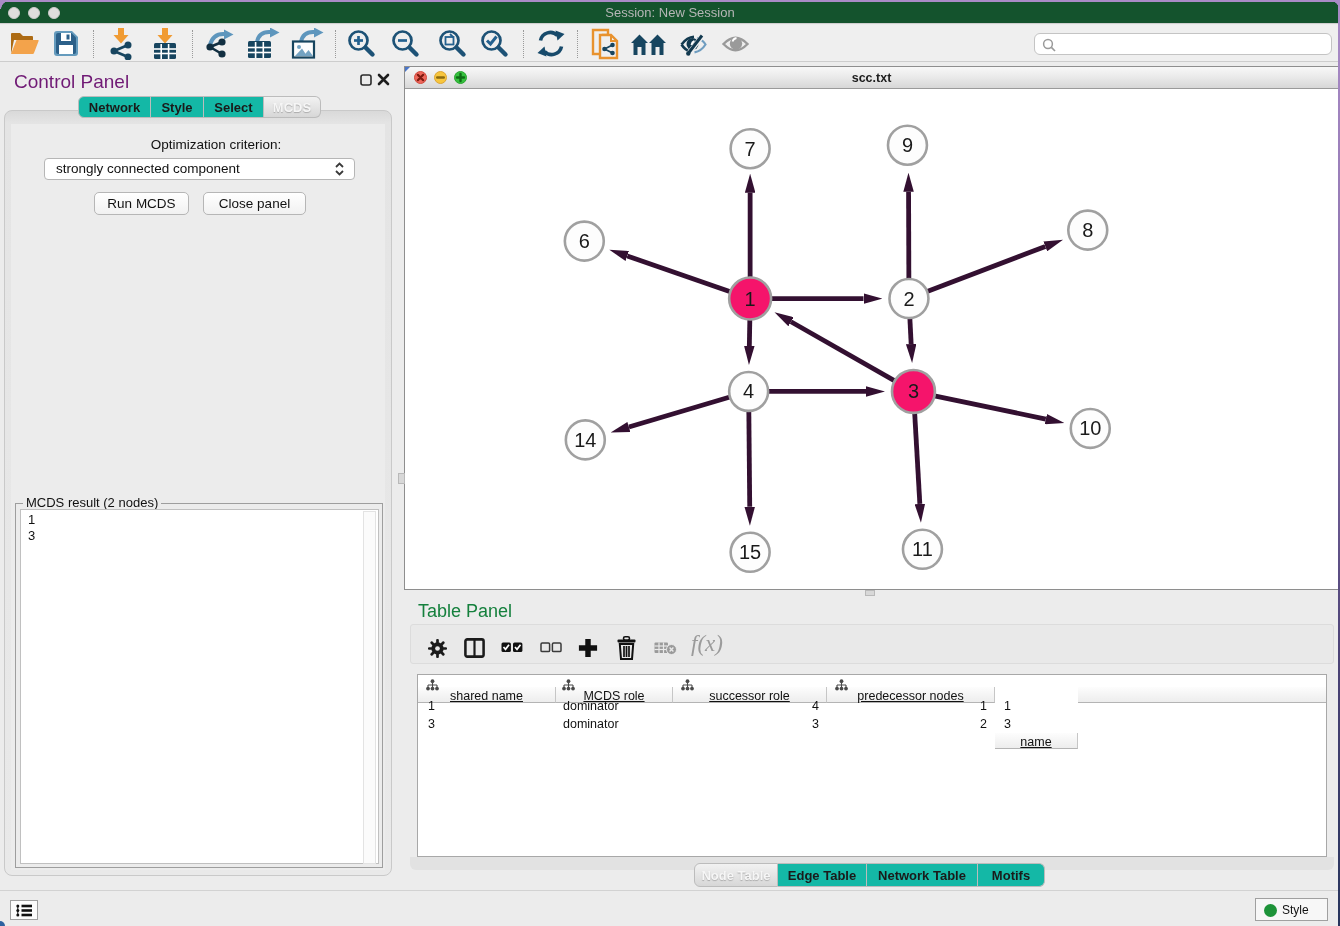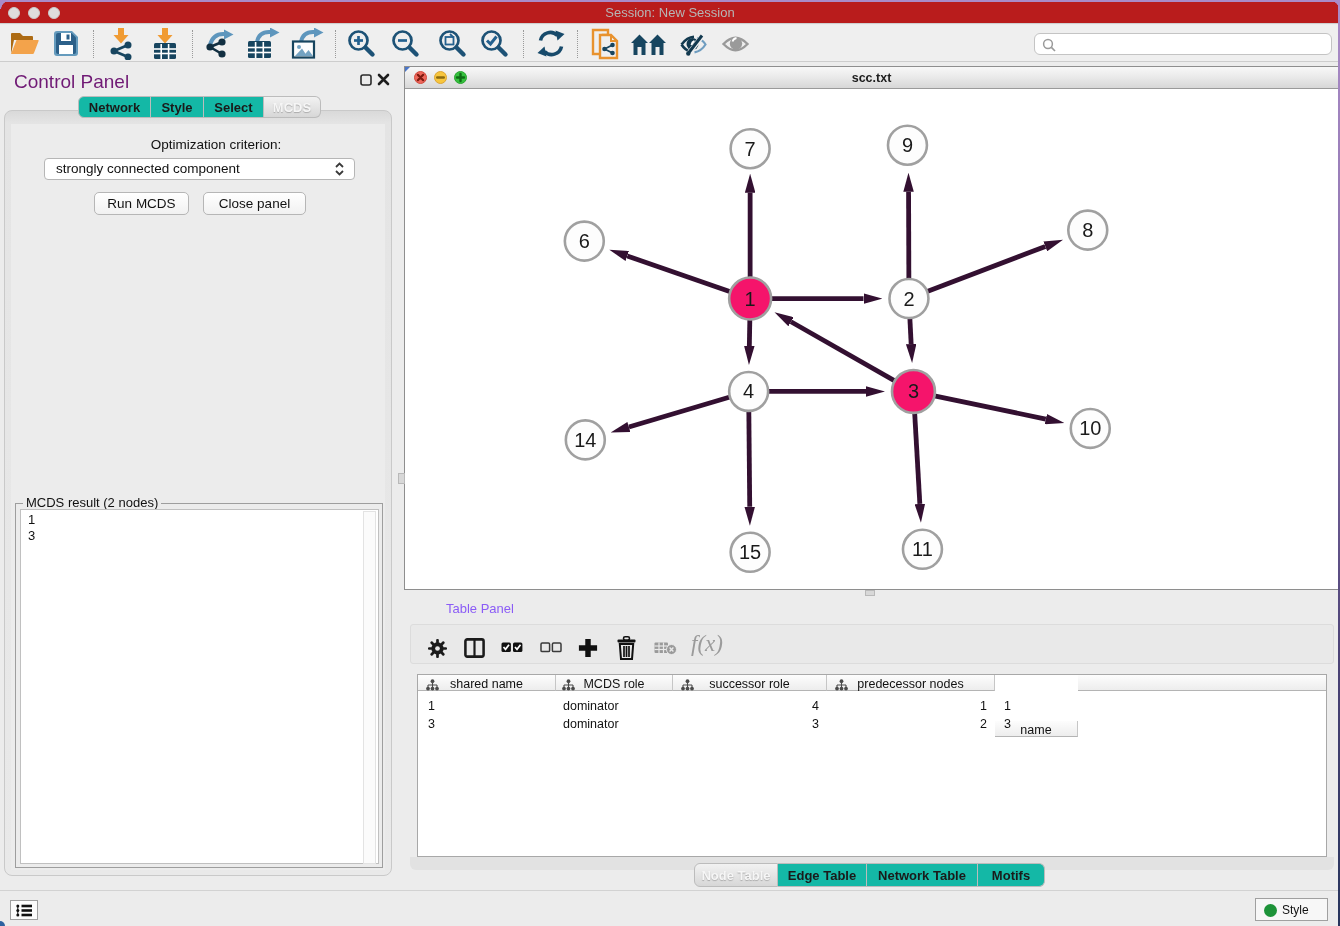--- a/index.html
+++ b/index.html
@@ -6,21 +6,21 @@
 html,body { width:1340px; height:926px; overflow:hidden; }
 body { font-family:"Liberation Sans", sans-serif; background:linear-gradient(180deg,#ab8cc7 0%,#9a7fb8 30%,#54487e 70%,#1c2a50 100%); position:relative; }
 .abs { position:absolute; }
 #win { position:absolute; left:0; top:0; right:0; bottom:0; background:#ececec; overflow:hidden; }
 #strip-top { position:absolute; left:0; top:0; width:100%; height:2px; background:#aa8bc7; z-index:60; }
 #strip-right { position:absolute; right:0; top:0; width:2px; height:100%; background:linear-gradient(180deg,#aa8bc7 0%,#8d74ae 35%,#4d4377 70%,#27345c 100%); z-index:60; }
 .corner { position:absolute; width:9px; height:9px; z-index:61; }
 #corner-tl { left:0; top:0; background:radial-gradient(circle at 100% 100%, rgba(0,0,0,0) 7.5px, #aa8bc7 8px); }
 #corner-tr { right:0; top:0; background:radial-gradient(circle at 0 100%, rgba(0,0,0,0) 7.5px, #aa8bc7 8px); }
 
-#titlebar { position:absolute; left:0; top:0; width:100%; height:24px; background:#b91c1c; border-bottom:1px solid #cfcfcf; }
+#titlebar { position:absolute; left:0; top:0; width:100%; height:24px; background:#14532d; border-bottom:1px solid #cfcfcf; }
 .tl { position:absolute; top:7px; width:12px; height:12px; border-radius:50%; background:#dfdddd; border:1px solid #cbc9c9; }
 #wtitle { position:absolute; top:5px; width:100%; text-align:center; font-size:13px; color:#b6b6b6; }
 
 #toolbar { position:absolute; left:0; top:25px; width:100%; height:37px; background:#efefef; border-bottom:1px solid #cdcdcd; }
 .sep { position:absolute; top:5px; height:28px; width:0; border-left:1px dotted #9a9a9a; }
 #searchbox { position:absolute; left:1034px; top:8px; width:298px; height:22px; background:#fff; border:1px solid #c4c4c4; border-radius:6px; }
 
 #cp-head { position:absolute; left:0; top:62px; width:396px; height:34px; }
 #cp-title { position:absolute; left:14px; top:9px; font-size:19px; color:#701a75; }
 #lp-outer { position:absolute; left:4px; top:110px; width:388px; height:766px; background:linear-gradient(180deg,#d9d9d9 0%,#e4e4e4 12px,#e9e9e9 100%); border:1px solid #c9c9c9; border-radius:8px; }
@@ -39,25 +39,25 @@
 #fs-legend { position:absolute; left:7px; top:-9px; background:#ececec; padding:0 3px; font-size:13px; color:#111; }
 #fs-text { position:absolute; left:4px; top:5px; width:359px; height:355px; background:#fff; border:1px solid #c0c0c0; font-size:13px; color:#111; line-height:16px; padding:2px 0 0 7px; }
 #fs-scroll { position:absolute; right:2px; top:1px; width:13px; height:353px; background:#fbfbfb; border:1px solid #e3e3e3; }
 
 #nw { position:absolute; left:404px; top:66px; width:935px; height:524px; border:1px solid #8e8e8e; background:#fff; }
 #nw-tbar { position:absolute; left:0; top:0; width:100%; height:22px; background:linear-gradient(180deg,#f8f8f8 0%,#e9e9e9 50%,#d7d7d7 100%); border-bottom:1px solid #9a9a9a; }
 #nw-title { position:absolute; top:4px; width:100%; text-align:center; font-size:12.5px; font-weight:bold; color:#1d1d1d; }
 .tl2 { position:absolute; top:4px; width:13px; height:13px; border-radius:50%; display:flex; align-items:center; justify-content:center; }
 
 #tp { position:absolute; left:404px; top:596px; width:936px; height:294px; background:#ececec; }
-#tp-title { position:absolute; left:14px; top:5px; font-size:13px; color:#8b5cf6;margin-left:28px; }
+#tp-title { position:absolute; left:14px; top:5px; font-size:18px; color:#15803d; }
 #tp-toolbar { position:absolute; left:6px; top:28px; width:924px; height:40px; background:#e9e9e9; border:1px solid #dcdcdc; border-radius:3px; }
 #tbl { position:absolute; left:13px; top:78px; width:910px; height:183px; background:#fff; border:1px solid #a8a8a8; font-size:12.5px; color:#111; }
 #tbl-strip { position:absolute; left:6px; top:261px; width:924px; height:13px; background:#e2e2e2; border-radius:0 0 6px 6px; }
-.th { position:absolute; top:0; height:16px; background:linear-gradient(180deg,#fdfdfd,#ededed); border-right:1px solid #c6c6c6; border-bottom:1px solid #b4b4b4; text-align:center; line-height:19px; }
+.th { position:absolute; top:12px; height:16px; background:linear-gradient(180deg,#fdfdfd,#ededed); border-right:1px solid #c6c6c6; border-bottom:1px solid #b4b4b4; text-align:center; line-height:19px;text-decoration:underline; }
 #tp-tabs { left:290px; top:267px; height:24px; font-size:13px; }
 
 #statusbar { position:absolute; left:0; top:890px; width:100%; height:36px; background:#ececec; border-top:1px solid #d2d2d2; }
 #listbtn { position:absolute; left:10px; top:9px; width:28px; height:20px; background:#fcfcfc; border:1px solid #a0a0a0; }
 #membtn { position:absolute; left:1255px; top:7px; width:73px; height:23px; background:#f7f7f7; border:1px solid #a0a0a0; font-size:12px; color:#111; }
 </style>
 </head>
 <body>
 <div id="win">
 <div id="strip-top"></div>

